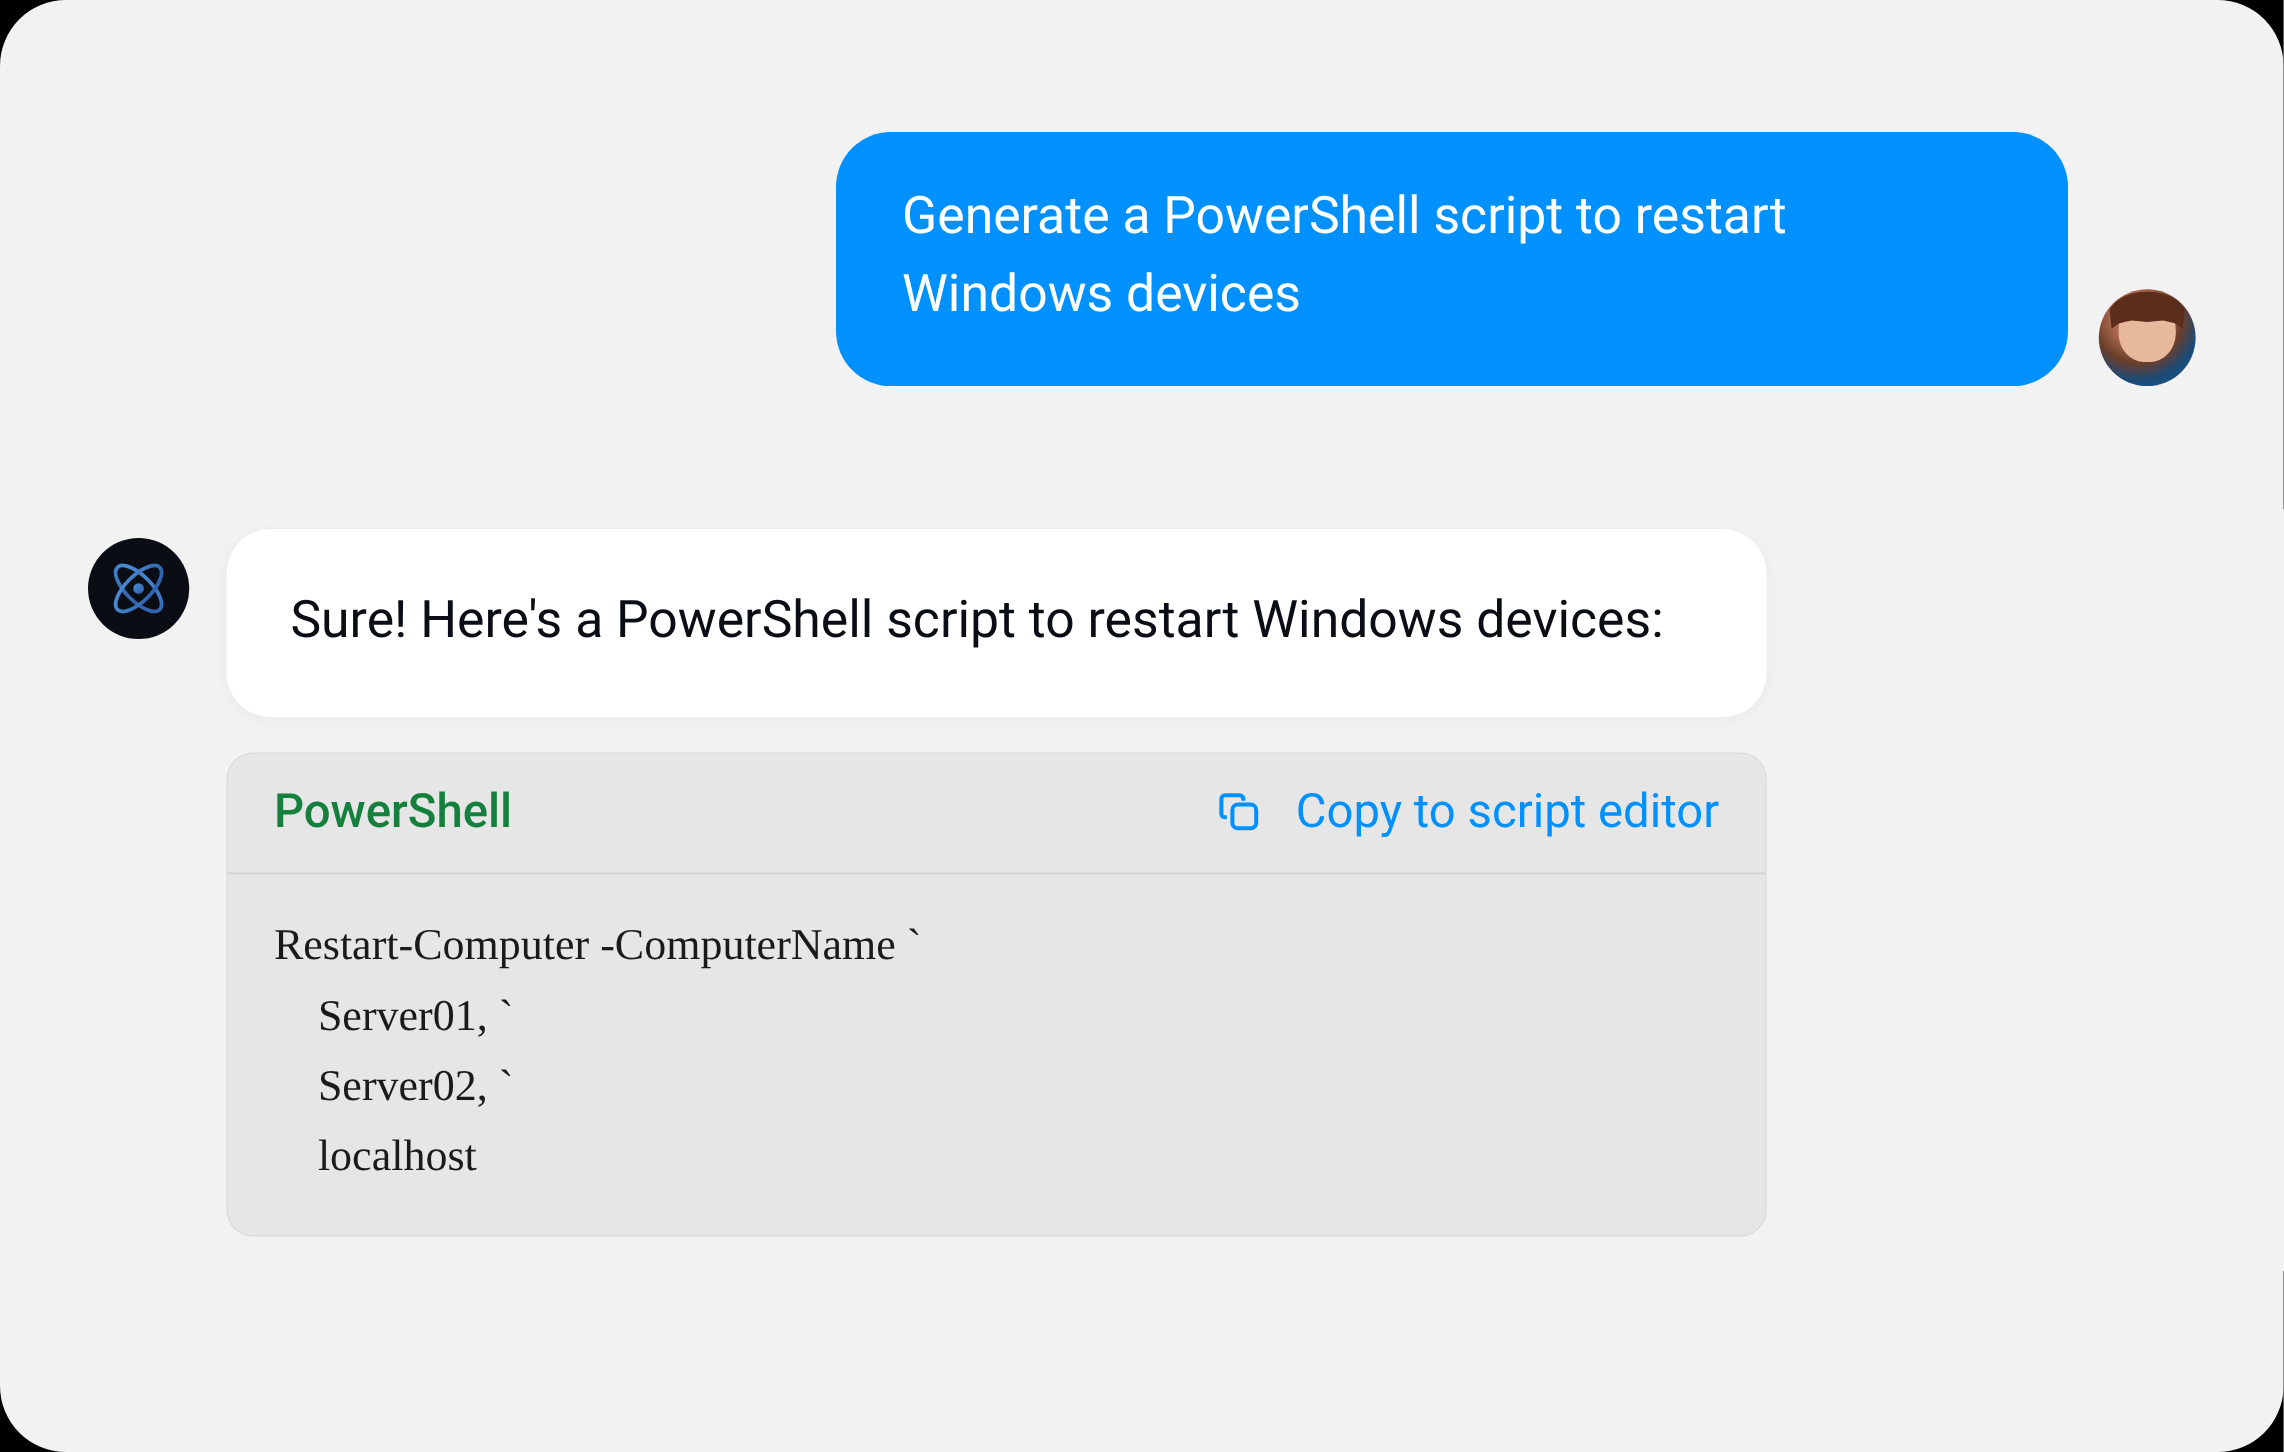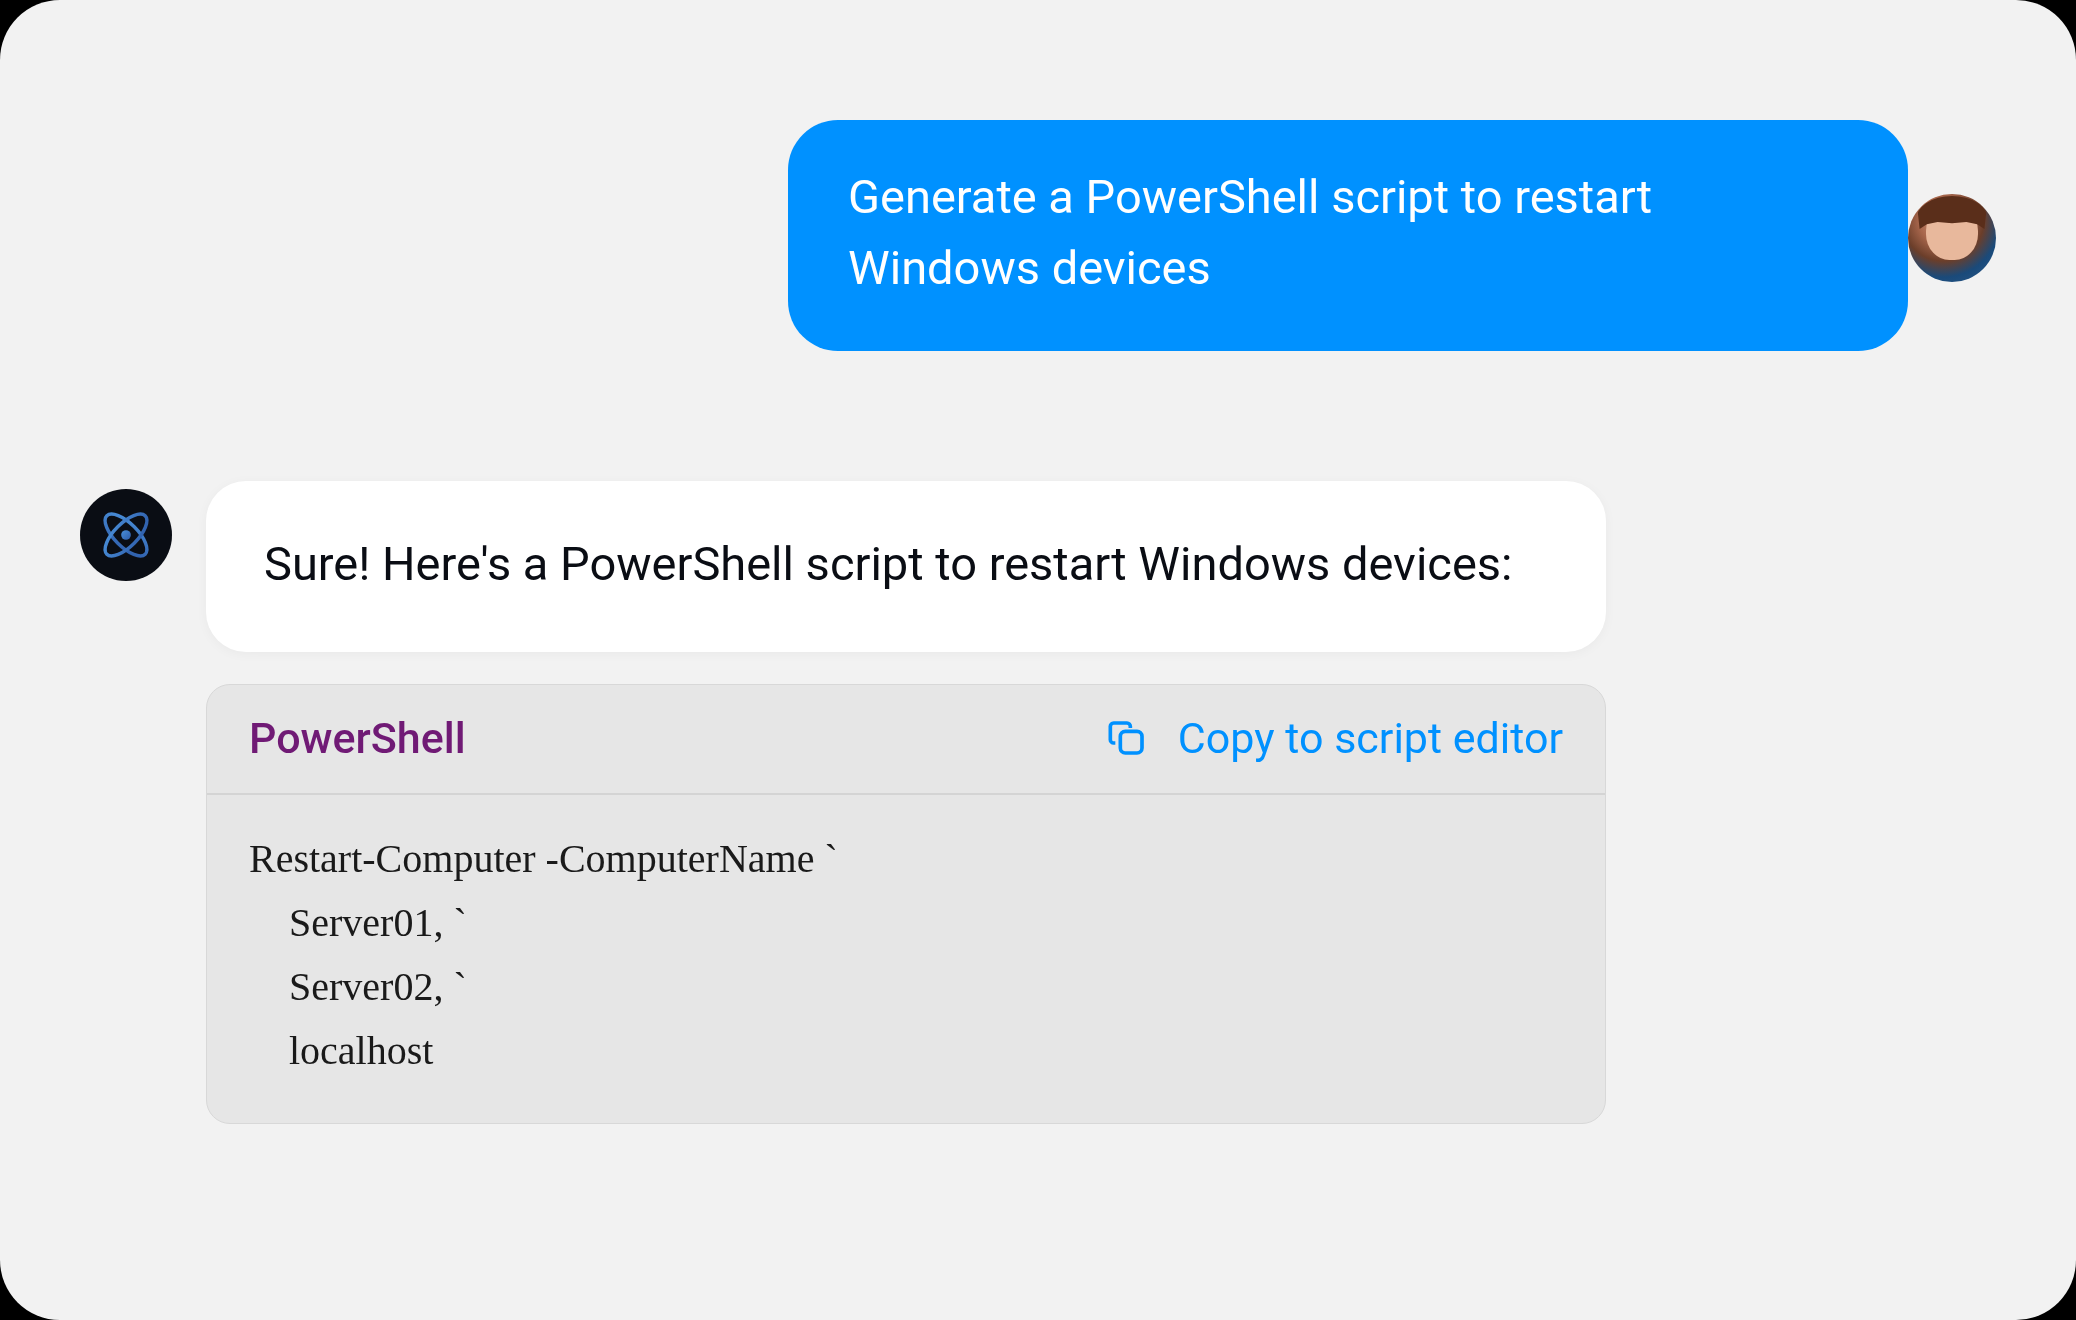--- a/index.html
+++ b/index.html
@@ -23,21 +23,22 @@
       position: relative;
     }
     .chat-messages {
       display: flex;
       flex-direction: column;
       gap: 40px;
     }
     .user-message-row {
       display: flex;
       justify-content: flex-end;
-      align-items: center;
+      align-items: flex-end;
+      gap: 28px;
       margin-top: 40px;
     }
     .user-bubble {
       background: #0091ff;
       color: #ffffff;
       border-radius: 50px;
       padding: 42px 60px 48px 60px;
       max-width: 1120px;
       font-size: 47px;
       line-height: 1.5;
@@ -120,21 +121,21 @@
     }
     .code-header {
       display: flex;
       justify-content: space-between;
       align-items: center;
       padding: 28px 42px 30px 42px;
       border-bottom: 2px solid #d4d4d4;
     }
     .code-lang {
       font-size: 43px;
-      color: #701a75;
+      color: #15803d;
       font-weight: 500;
     }
     .copy-button {
       display: flex;
       align-items: center;
       gap: 31px;
       color: #0091ff;
       font-size: 43px;
       background: none;
       border: none;

